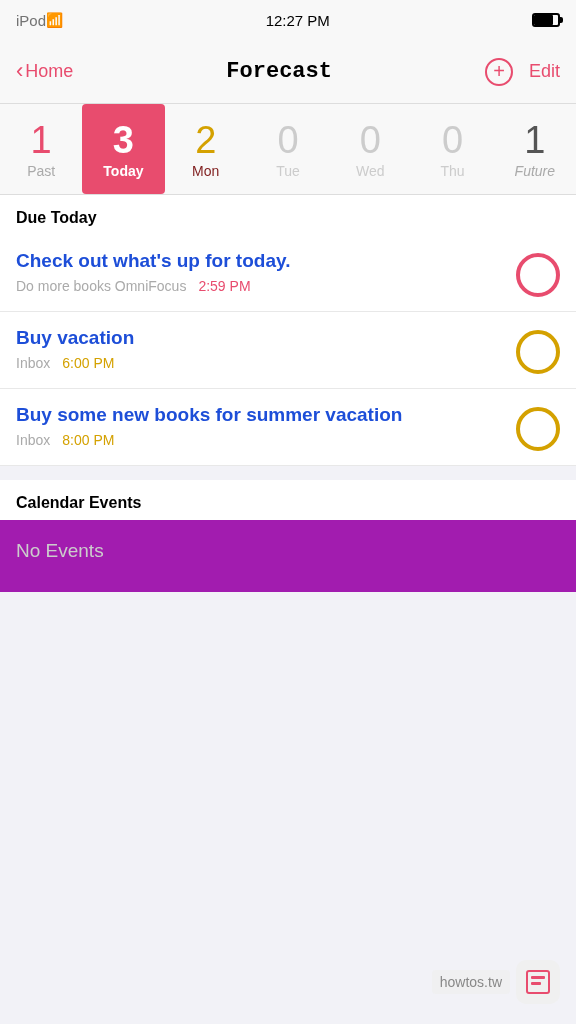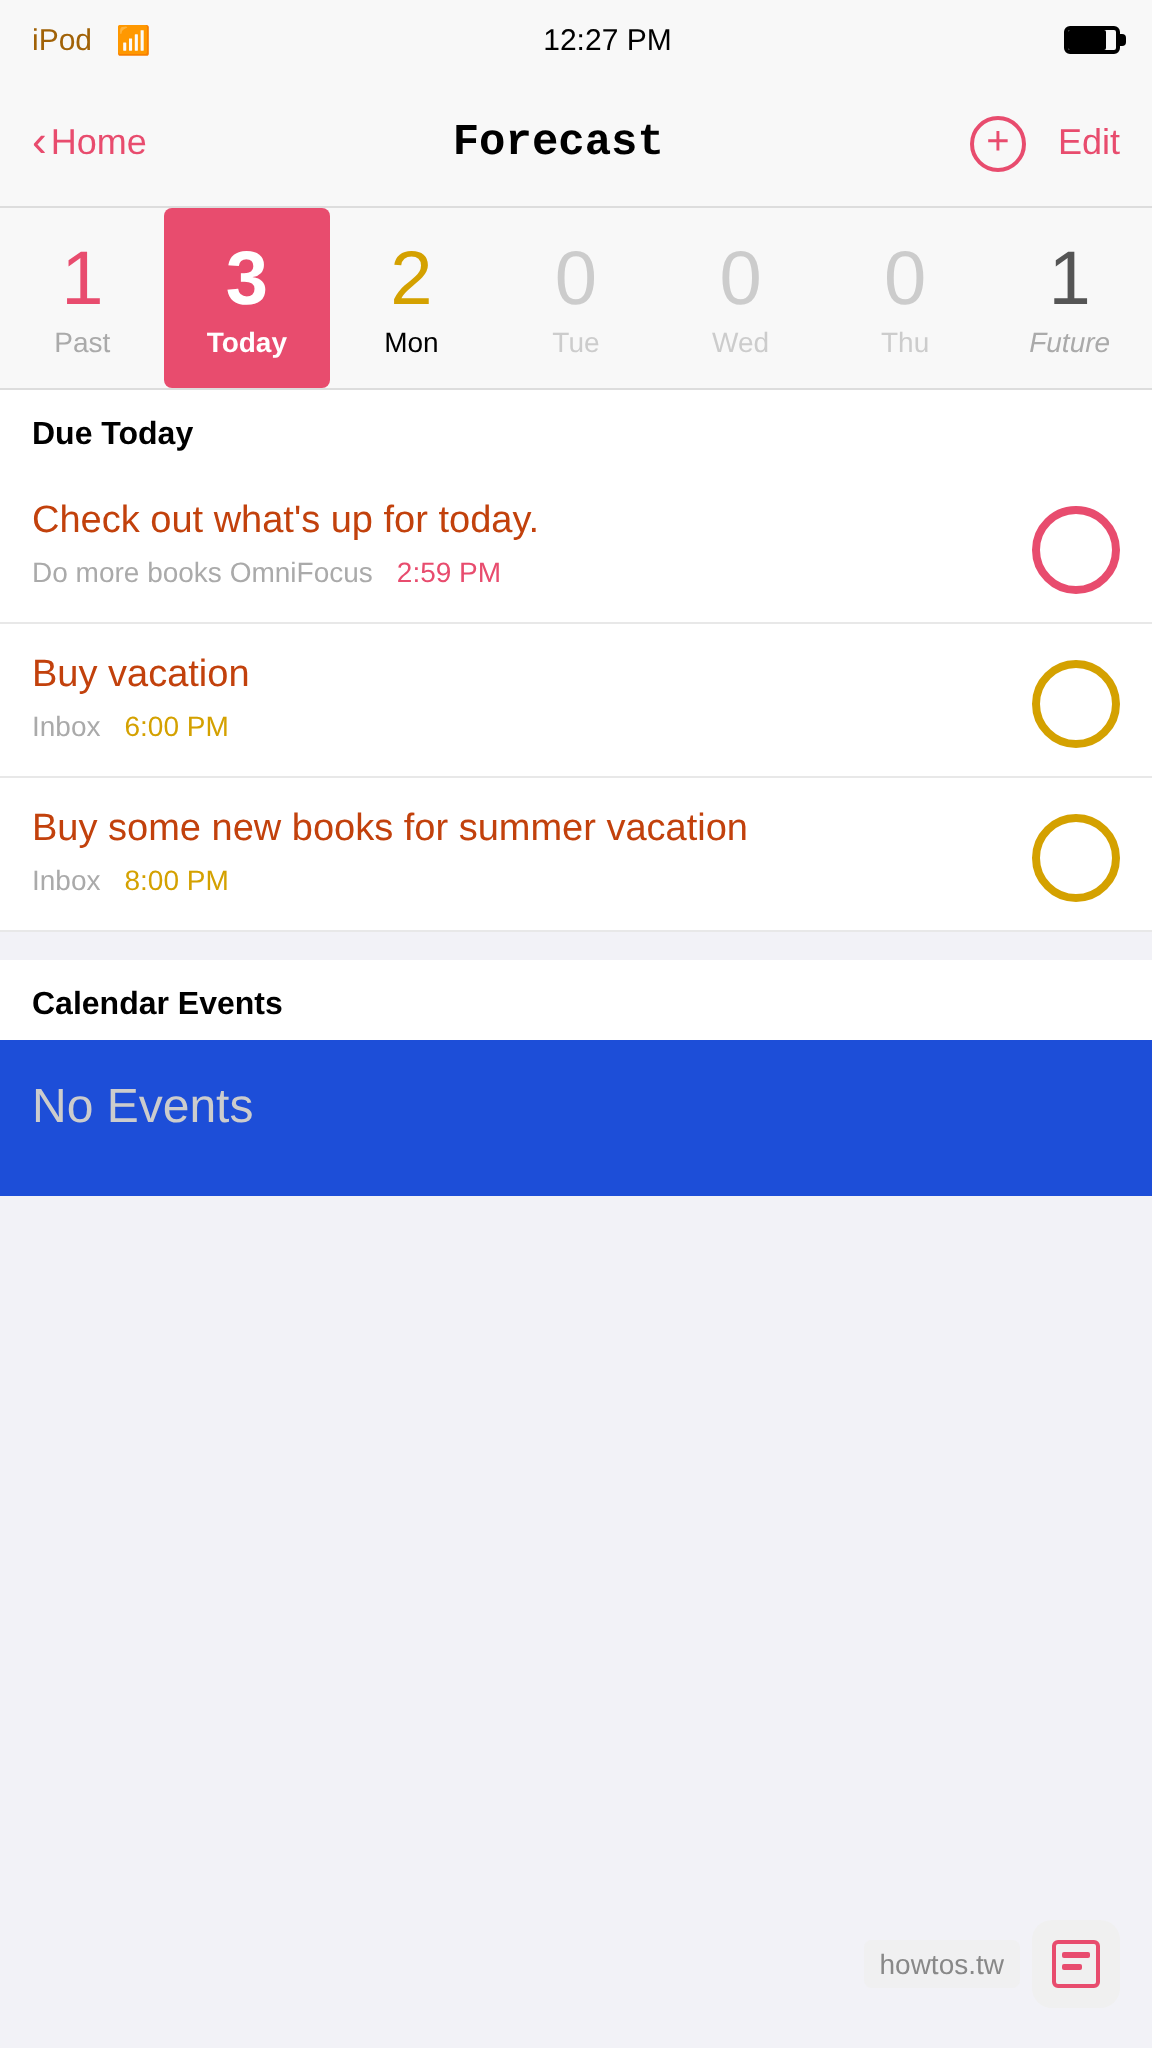--- a/index.html
+++ b/index.html
@@ -18,24 +18,24 @@
       height: 40px;
       background: #f8f8f8;
       display: flex;
       align-items: center;
       justify-content: space-between;
       padding: 0 16px;
     }
     .status-left {
       font-size: 15px;
       font-weight: 500;
-      color: #a16207;
+      color: #737373;
       display: flex;
       align-items: flex-start;
-      gap: 12px;
+      gap: 0;
     }
     .wifi-icon { font-size: 14px; }
     .status-center {
       font-size: 15px;
       font-weight: 500;
       color: #000;
     }
     .status-right {
       display: flex;
       align-items: center;
@@ -152,21 +152,21 @@
     }
     .day-label {
       font-size: 14px;
       font-weight: 400;
     }
     .day-item.past .day-number { color: #e84c6e; }
     .day-item.past .day-label { color: #aaa; }
     .day-item.today .day-number { color: #fff; font-weight: 600; }
     .day-item.today .day-label { color: #fff; font-weight: 600; }
     .day-item.mon .day-number { color: #d4a100; }
-    .day-item.mon .day-label { color: #000000; }
+    .day-item.mon .day-label { color: #7f1d1d; }
     .day-item.zero .day-number { color: #ccc; }
     .day-item.zero .day-label { color: #ccc; }
     .day-item.future .day-number { color: #555; }
     .day-item.future .day-label { color: #aaa; font-style: italic; }
 
     
     .content {
       background: #fff;
     }
 
@@ -185,22 +185,22 @@
       align-items: flex-start;
       justify-content: space-between;
       background: #fff;
     }
     .task-content {
       flex: 1;
       padding-right: 12px;
     }
     .task-title {
       font-size: 19px;
-      font-weight: 400;
-      color: #c2410c;
+      font-weight: 700;
+      color: #1d4ed8;
       line-height: 1.3;
       margin-bottom: 4px;
     }
     .task-meta {
       display: flex;
       align-items: center;
       gap: 12px;
     }
     .task-location {
       font-size: 14px;
@@ -224,23 +224,23 @@
     .task-circle.gold { border-color: #d4a100; }
 
     
     .section-divider {
       height: 14px;
       background: #f2f2f7;
     }
 
     .no-events {
       padding: 20px 16px 30px;
-      font-size: 24px;
+      font-size: 19px;
       color: #ccc;
-      background: #1d4ed8;
+      background: #a21caf;
     }
 
     
     .watermark-container {
       position: fixed;
       bottom: 20px;
       right: 16px;
       display: flex;
       align-items: center;
       gap: 6px;

